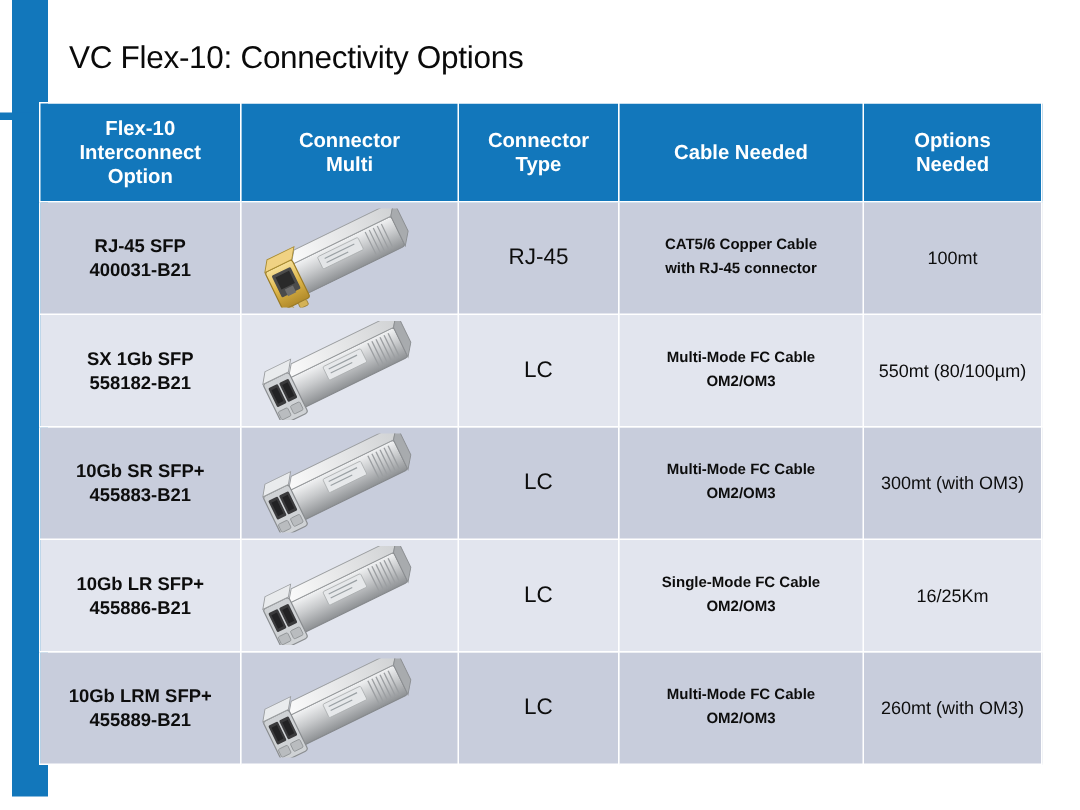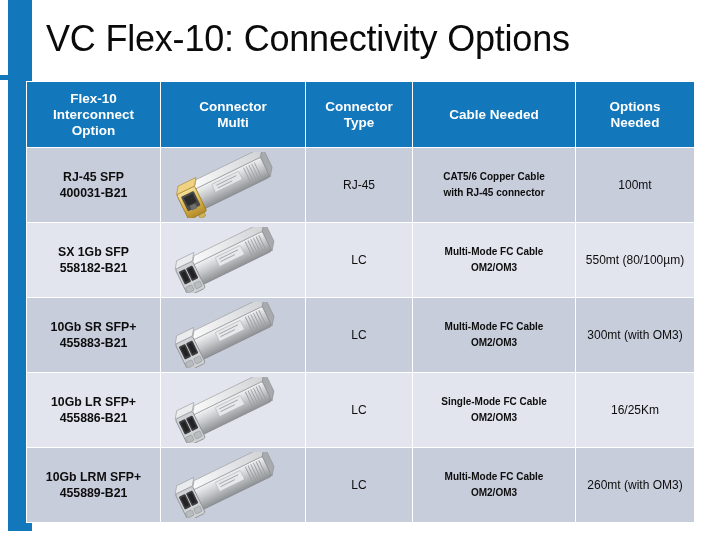--- a/index.html
+++ b/index.html
@@ -33,33 +33,33 @@
     background: #1277bb;
   }
 
   
   #slide-title {
     position: absolute;
     left: 46px;
     top: 16px;
     width: 660px;
     height: 50px;
-    font-size: 36px;
+    font-size: 21px;
     line-height: 45px;
     color: #0a0a0a;
     font-weight: normal;
     letter-spacing: -0.2px;
     white-space: nowrap;
   }
 
   
   #connectivity-table {
     position: absolute;
     left: 26px;
-    top: 81px;
+    top: 68px;
     width: 668px;
     border-collapse: collapse;
     table-layout: fixed;
   }
   #connectivity-table th,
   #connectivity-table td {
     padding: 0;
     margin: 0;
     vertical-align: middle;
     text-align: center;
@@ -80,21 +80,21 @@
   tbody tr.row-dark td { background: #c8cddc; }
   tbody tr.row-light td { background: #e2e5ee; }
 
   tbody td {
     height: 75px;
     font-size: 12.3px;
     line-height: 16px;
     color: #0d0d0d;
   }
   td.cell-option   { font-size: 12.3px; font-weight: bold; }
-  td.cell-type     { font-size: 12px; }
+  td.cell-type     { font-size: 15px; }
   td.cell-cable    { font-size: 10px; padding: 0 6px; font-weight: bold; }
   td.cell-distance { font-size: 12px; padding: 0 4px; }
   td.cell-image    { padding: 0; }
 
   .cell-line { display: block; }
 
   
   .sfp-wrap {
     width: 100%;
     height: 72px;

